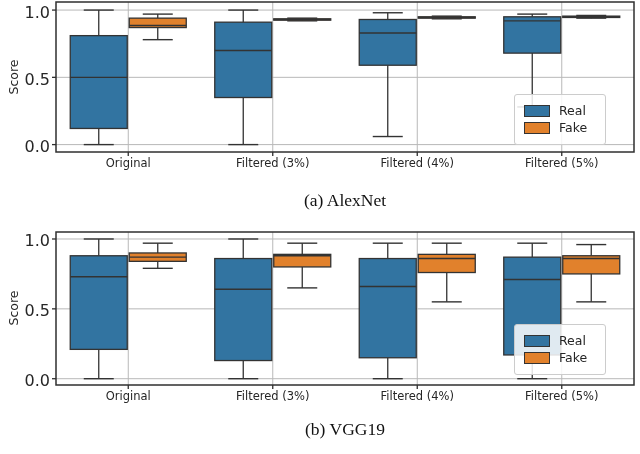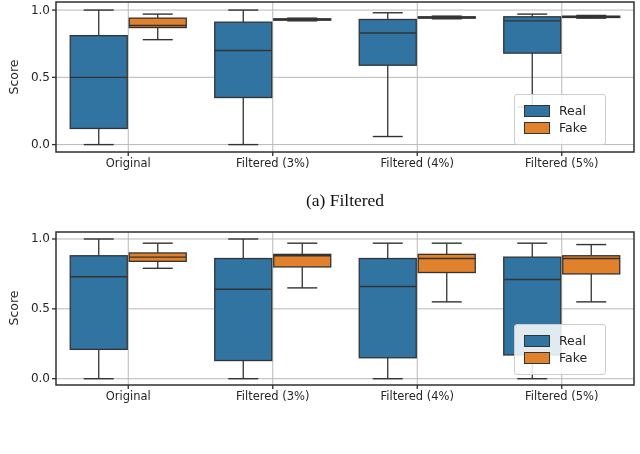--- a/index.html
+++ b/index.html
@@ -1,21 +1,21 @@
 <!DOCTYPE html>
 <html><head>
 <meta charset="utf-8">
 <style>
   html,body{margin:0;padding:0;background:#ffffff;}
   #figure{position:relative;width:640px;height:454px;background:#ffffff;overflow:hidden;
           font-family:"DejaVu Sans",sans-serif;color:#262626;}
   #plot-svg{position:absolute;left:0;top:0;}
   .ylab{position:absolute;font-size:12.5px;color:#262626;white-space:nowrap;
         transform:translate(-50%,-50%) rotate(-90deg);}
-  .ytick{position:absolute;font-size:12px;color:#262626;width:34px;text-align:right;}
+  .ytick{position:absolute;font-size:16px;color:#262626;width:34px;text-align:right;}
   .xtick{position:absolute;font-size:11.5px;color:#262626;white-space:nowrap;
          transform:translateX(-50%);text-align:center;}
   .caption{position:absolute;left:56px;width:578px;text-align:center;
            font-family:"Liberation Serif",serif;font-size:17.5px;color:#111111;}
   .legend{position:absolute;left:514px;width:92px;box-sizing:border-box;
           background:rgba(255,255,255,0.85);border:1px solid #cccccc;border-radius:3px;
           padding:6px 9px;}
   .legend .li{display:flex;align-items:center;margin:3px 0;}
   .legend .sw{display:inline-block;width:26px;height:12px;border:1.3px solid #333333;
               box-sizing:border-box;margin-right:9px;flex:0 0 auto;}
@@ -208,21 +208,22 @@
     <div class="li">
       <span class="sw" id="sw-b-real" style="background: rgb(50, 116, 161);"></span>
       <span class="lt">Real</span>
     </div>
     <div class="li">
       <span class="sw" id="sw-b-fake" style="background: rgb(225, 129, 44);"></span>
       <span class="lt">Fake</span>
     </div>
   </div>
 
-  <div class="caption" style="top:190px;">(a) Filtered</div>
+  <div class="caption" style="top:190px;">(a) AlexNet</div>
+  <div class="caption" style="top:419px;">(b) VGG19</div>
 <span class="ytick" style="left:16px;top:137.10089686098655px;">0.0</span>
     <span class="ytick" style="left:16px;top:69.83632286995517px;">0.5</span>
     <span class="ytick" style="left:16px;top:2.571748878923774px;">1.0</span>
     <span class="xtick" style="left:128.25px;top:156px;">Original</span>
     <span class="xtick" style="left:272.75px;top:156px;">Filtered (3%)</span>
     <span class="xtick" style="left:417.25px;top:156px;">Filtered (4%)</span>
     <span class="xtick" style="left:561.75px;top:156px;">Filtered (5%)</span>
     <span class="ytick" style="left:16px;top:371.21232876712327px;">0.0</span>
     <span class="ytick" style="left:16px;top:301.3493150684932px;">0.5</span>
     <span class="ytick" style="left:16px;top:231.486301369863px;">1.0</span>

